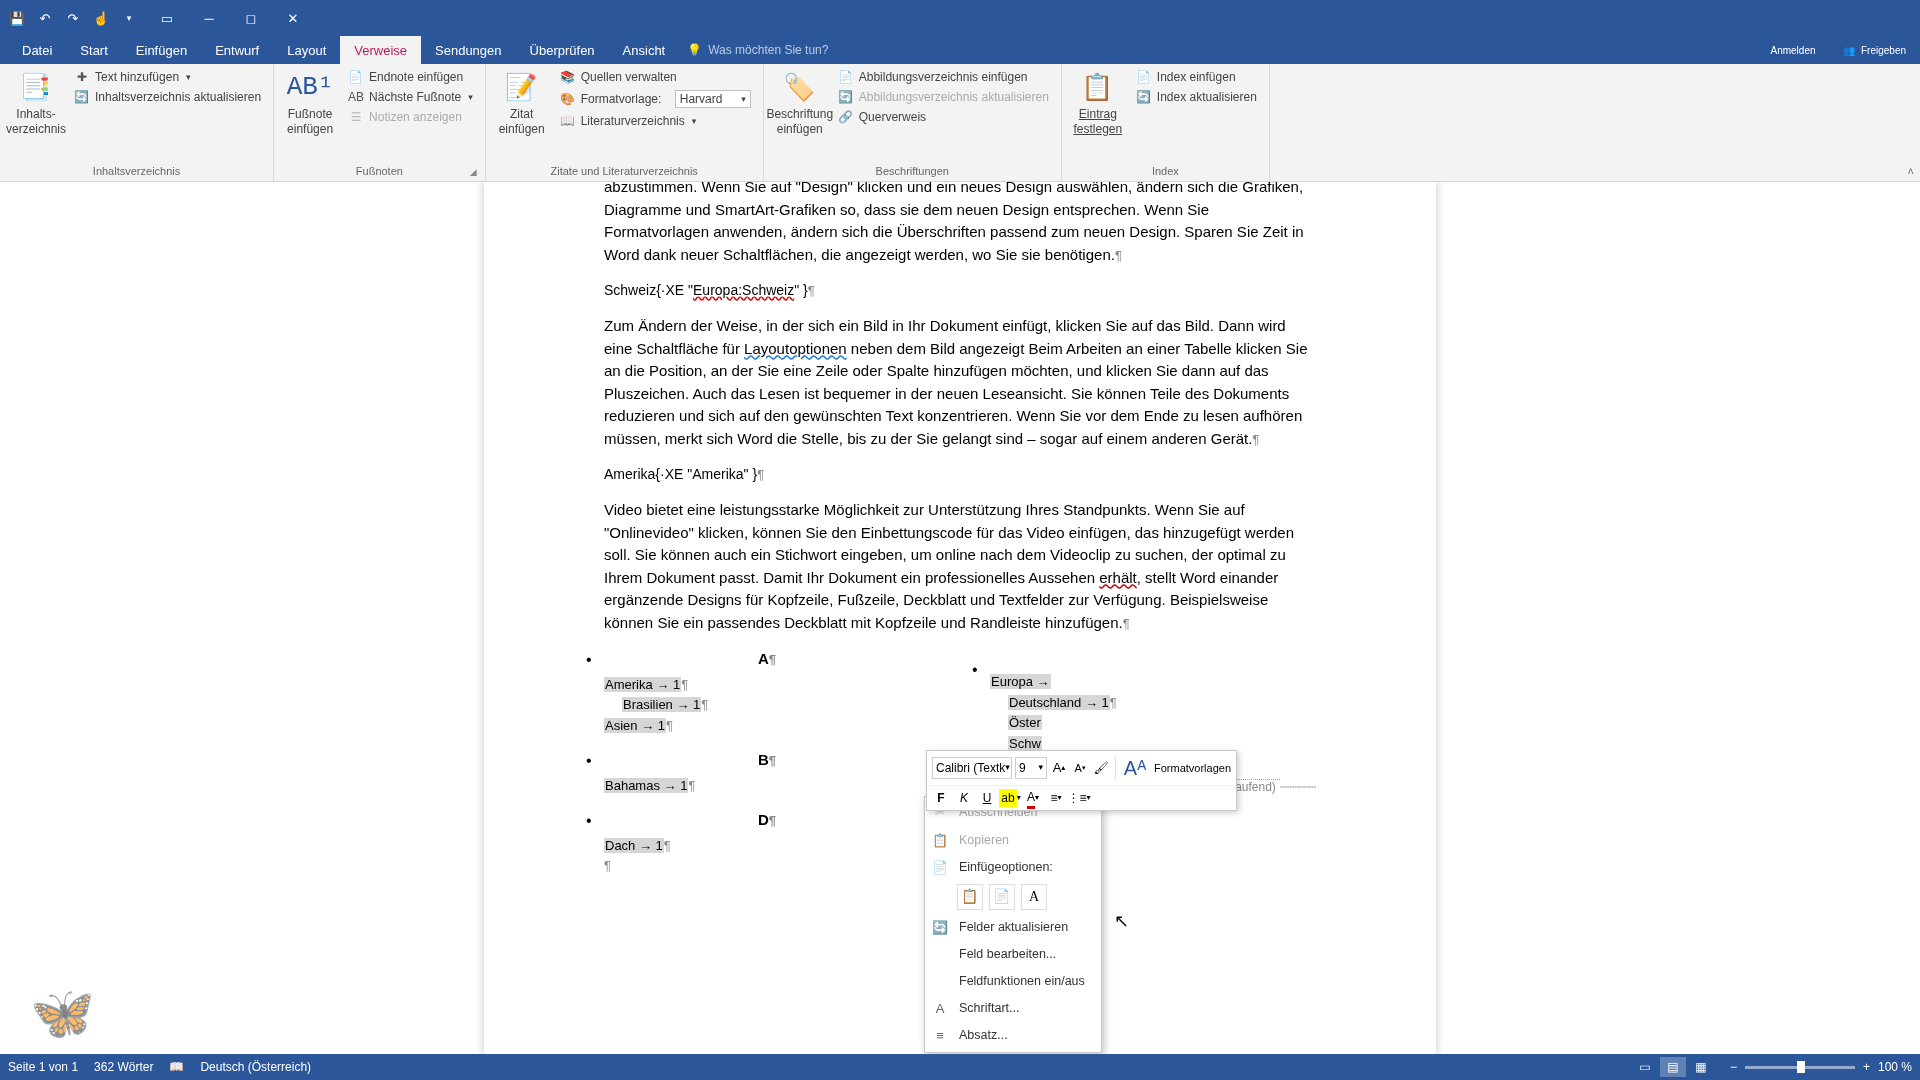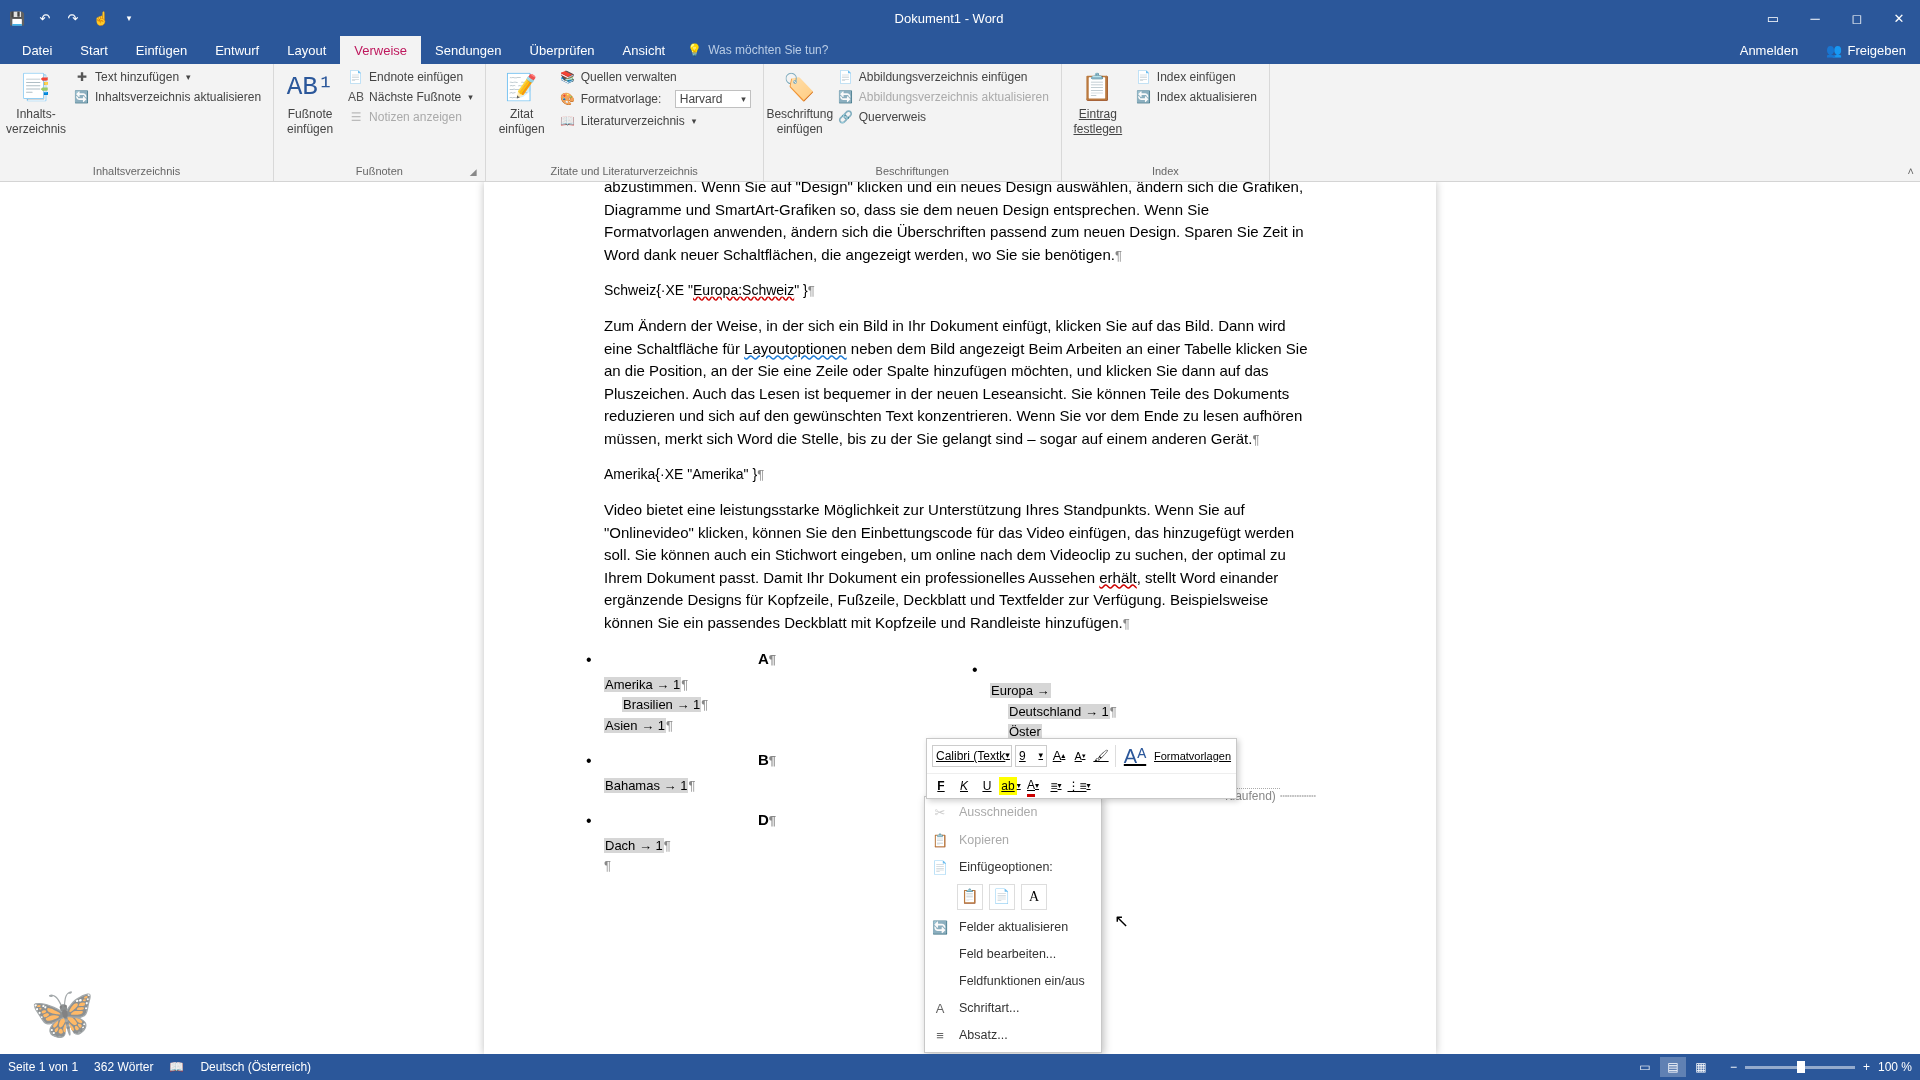--- a/index.html
+++ b/index.html
@@ -14,21 +14,21 @@
 .win-btn { width: 42px; display: flex; align-items: center; justify-content: center; font-size: 13px; }
 
 
 .tabs-row { background: #2b579a; height: 28px; display: flex; align-items: stretch; font-size: 13px; }
 .tab { padding: 0 14px; display: flex; align-items: center; color: #fff; }
 .tab.active { background: #f3f3f3; color: #be185d; }
 .tab.file { background: #2b579a; color: #fff; margin-left: 8px; }
 .tabs-spacer { flex: 1; }
 .tellme { display: flex; align-items: center; color: #b9cce5; font-size: 12px; padding: 0 8px; }
 .tellme .bulb { margin-right: 6px; }
-.tab-right { display: flex; align-items: center; color: #fff; padding: 0 14px; font-size: 13px; }
+.tab-right { display: flex; align-items: center; color: #fff; padding: 0 14px; font-size: 10px; }
 
 
 .ribbon { background: #f3f3f3; border-bottom: 1px solid #d4d4d4; height: 118px; display: flex; position: relative; }
 .group { border-right: 1px solid #d8d8d8; padding: 4px 8px 2px 8px; display: flex; flex-direction: column; justify-content: space-between; }
 .group-content { display: flex; gap: 6px; }
 .group-label { text-align: center; font-size: 11px; color: #666; padding: 2px 0; position: relative; }
 .group-label .launcher { position: absolute; right: 0; bottom: 2px; font-size: 9px; color: #888; }
 .big-btn { width: 56px; display: flex; flex-direction: column; align-items: center; justify-content: flex-start; padding-top: 4px; font-size: 12px; color: #444; text-align: center; line-height: 1.2; }
 .big-btn .icon { font-size: 26px; margin-bottom: 4px; color: #2b579a; }
 .small-list { display: flex; flex-direction: column; gap: 2px; }
@@ -100,21 +100,20 @@
 <body>
 
 <div class="titlebar">
   <div class="qat">
     <div class="qat-btn">💾</div>
     <div class="qat-btn">↶</div>
     <div class="qat-btn">↷</div>
     <div class="qat-btn">☝</div>
     <div class="qat-btn" style="font-size:9px;">▾</div>
   </div>
-  <div class="title-center">Dokument1 - Word</div>
   <div class="title-right">
     <div class="win-btn">▭</div>
     <div class="win-btn">─</div>
     <div class="win-btn">◻</div>
     <div class="win-btn close">✕</div>
   </div>
 </div>
 
 <div class="tabs-row">
   <div class="tab file">Datei</div>
@@ -301,33 +300,33 @@
             <span class="bullet">•</span>
             <div class="idx-heading"><span>D</span><span class="pilcrow"></span></div>
           </div>
         <div class="idx-line"><span class="idx-entry">Dach → 1</span><span class="pilcrow"></span></div>
         <div class="idx-line"><span class="pilcrow"></span></div>
       </div>
       <div class="col">
         <div style="position:relative;margin-top:10px;">
             <span class="bullet">•</span>
           </div>
-        <div class="idx-line" style="margin-top:33px;"><span class="idx-entry">Europa →</span></div>
+        <div class="idx-line" style="margin-top:24px;"><span class="idx-entry">Europa →</span></div>
         <div class="idx-line idx-sub"><span class="idx-entry">Deutschland → 1</span><span class="pilcrow"></span></div>
         <div class="idx-line idx-sub"><span class="idx-entry">Öster</span></div>
         <div class="idx-line idx-sub"><span class="idx-entry">Schw</span></div>
         <div style="position:relative;margin-top:14px;">
             <span class="bullet">•</span>
           </div>
         <div class="idx-line" style="margin-top:22px;"><span class="idx-entry">Japan → 1</span></div>
         <div style="text-align:right;font-size:12px;color:#888;margin-top:-18px;"><span style="border-top:1px dotted #aaa;padding:0 4px;">rtlaufend)</span>┄┄┄┄┄</div>
       </div>
     </div>
 
-    <div class="mini-toolbar" style="left:442px; top:556px;text-decoration:underline;">
+    <div class="mini-toolbar" style="left:442px; top:568px;">
       <div class="mini-top">
         <div class="mini-font">
             <span>Calibri (Textk</span>
             <span style="font-size:9px;">▾</span>
           </div>
         <div class="mini-size">
             <span>9</span>
             <span style="font-size:9px;">▾</span>
           </div>
         <div class="mini-btn" style="font-size:13px;">A<sup style="font-size:8px;">▴</sup></div>

